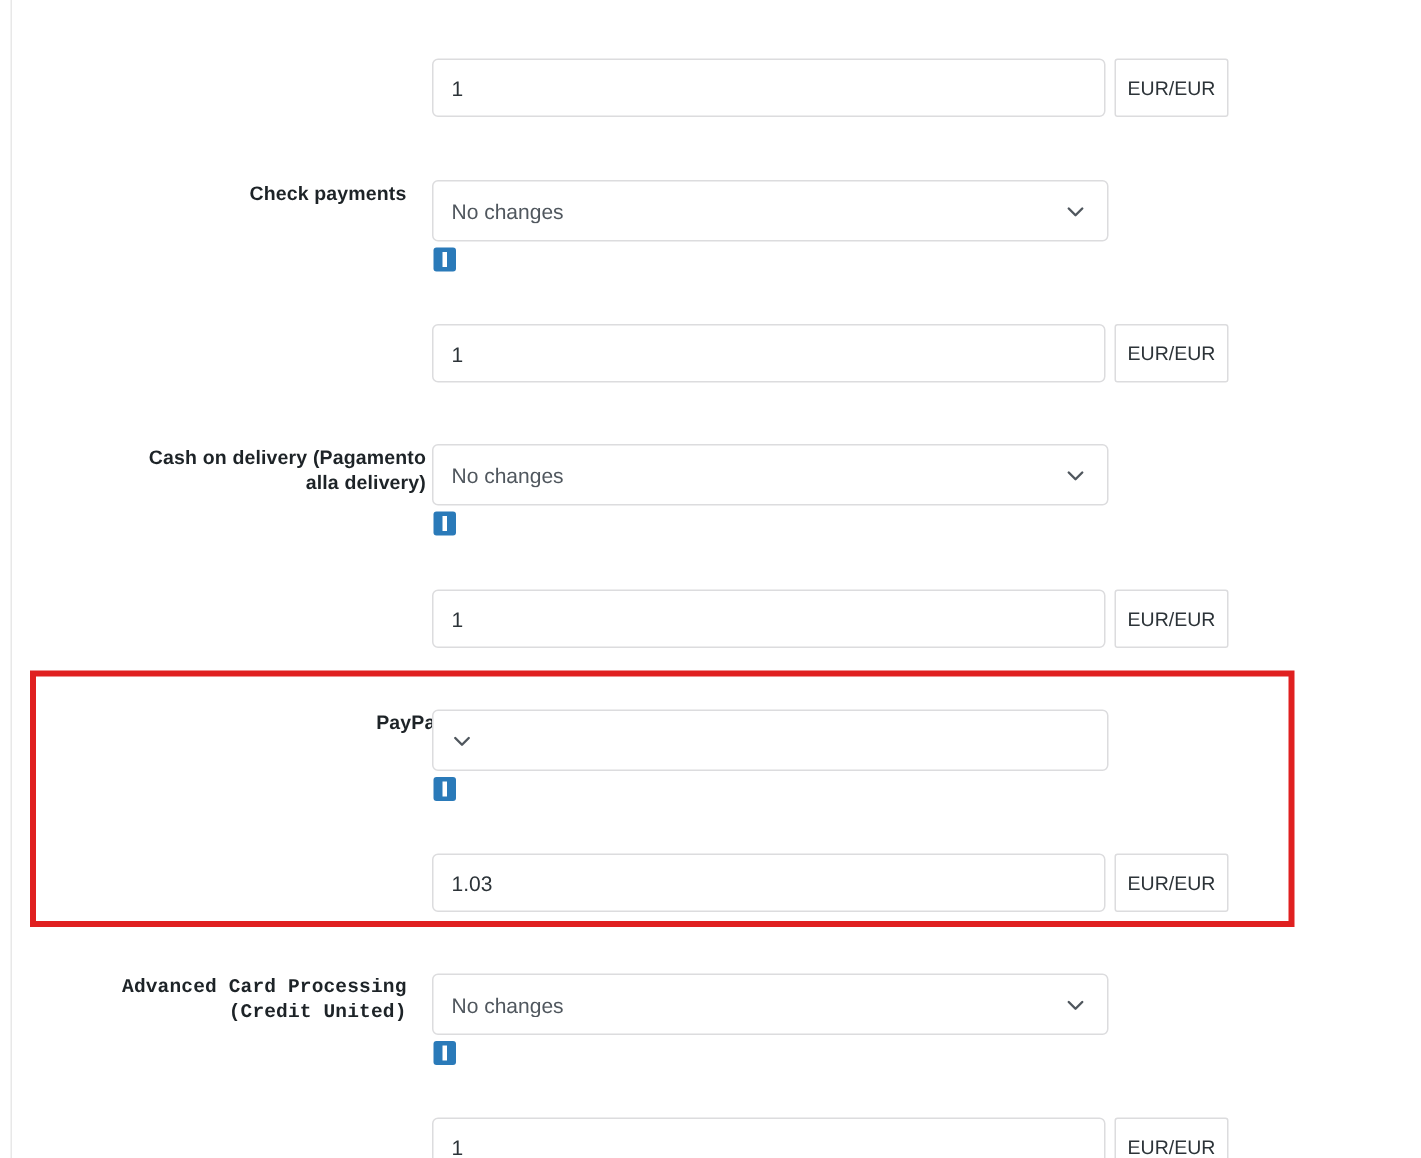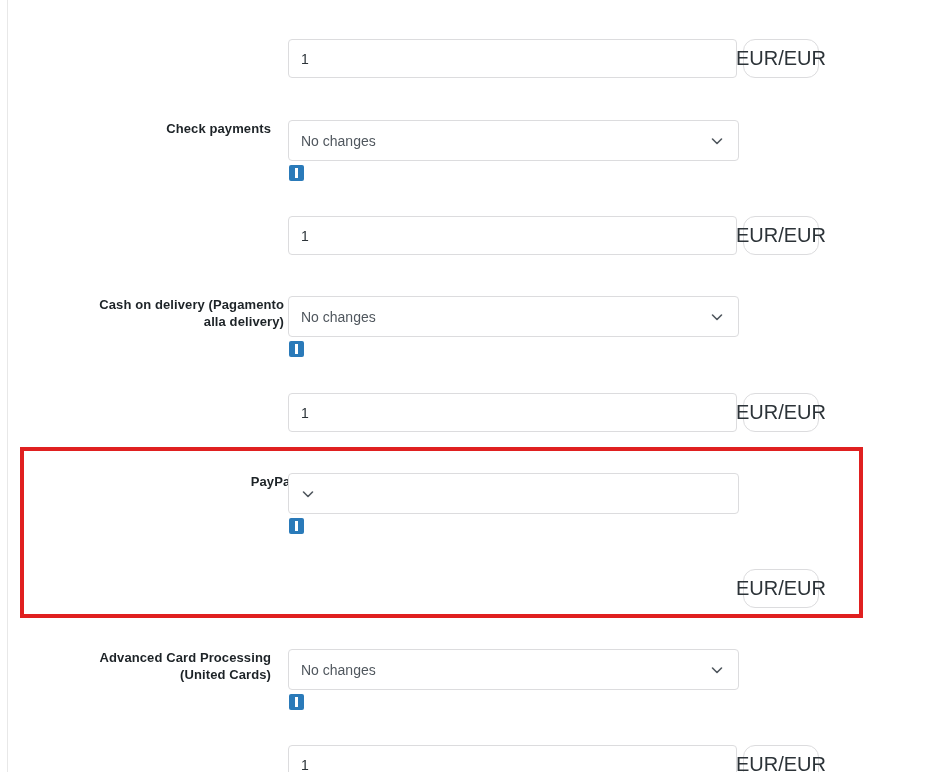--- a/index.html
+++ b/index.html
@@ -88,23 +88,23 @@
     outline: none;
   }
   .input-suffix {
     position: absolute;
     left: 455px;
     top: 0;
     width: 76px;
     height: 39px;
     box-sizing: border-box;
     border: 1px solid #dcdcde;
-    border-radius: 12px;
-    background: #ffffff;
-    font-size: 20px;
+    border-radius: 2px;
+    background: #ffffff;
+    font-size: 13px;
     color: #2c3338;
     display: flex;
     align-items: center;
     justify-content: center;
   }
 
   
   .select-wrap {
     position: relative;
     width: 451px;
@@ -263,29 +263,30 @@
         </div>
         <div style="position:absolute; left:1px; top:45px;">
           <span class="info-icon"></span>
         </div>
       </div>
     </div>
 
     <div class="row" style="top:569px;">
       <div class="field-col">
         <div class="input-group">
+          <input class="text-input" type="text" value="1.03" style="">
           <div class="input-suffix">EUR/EUR</div>
         </div>
       </div>
     </div>
 
     <div class="row" style="top:649px;">
-      <div class="row-label" style="top:0px;">
+      <div class="row-label" style="top:0px;font-family:Liberation Mono, monospace;">
         <span>Advanced Card Processing</span><br>
-        <span>(United Cards)</span>
+        <span>(Credit United)</span>
       </div>
 
       <div class="field-col">
         <div class="select-wrap">
           <div class="select-box">
             <span class="select-value">No changes</span>
             <span class="chevron">
               <svg width="14" height="14" viewBox="0 0 14 14" aria-hidden="true">
                 <path d="M2.5 5 L7 9.5 L11.5 5" fill="none" stroke="#50575e" stroke-width="1.6" stroke-linecap="round" stroke-linejoin="round"></path>
               </svg>

